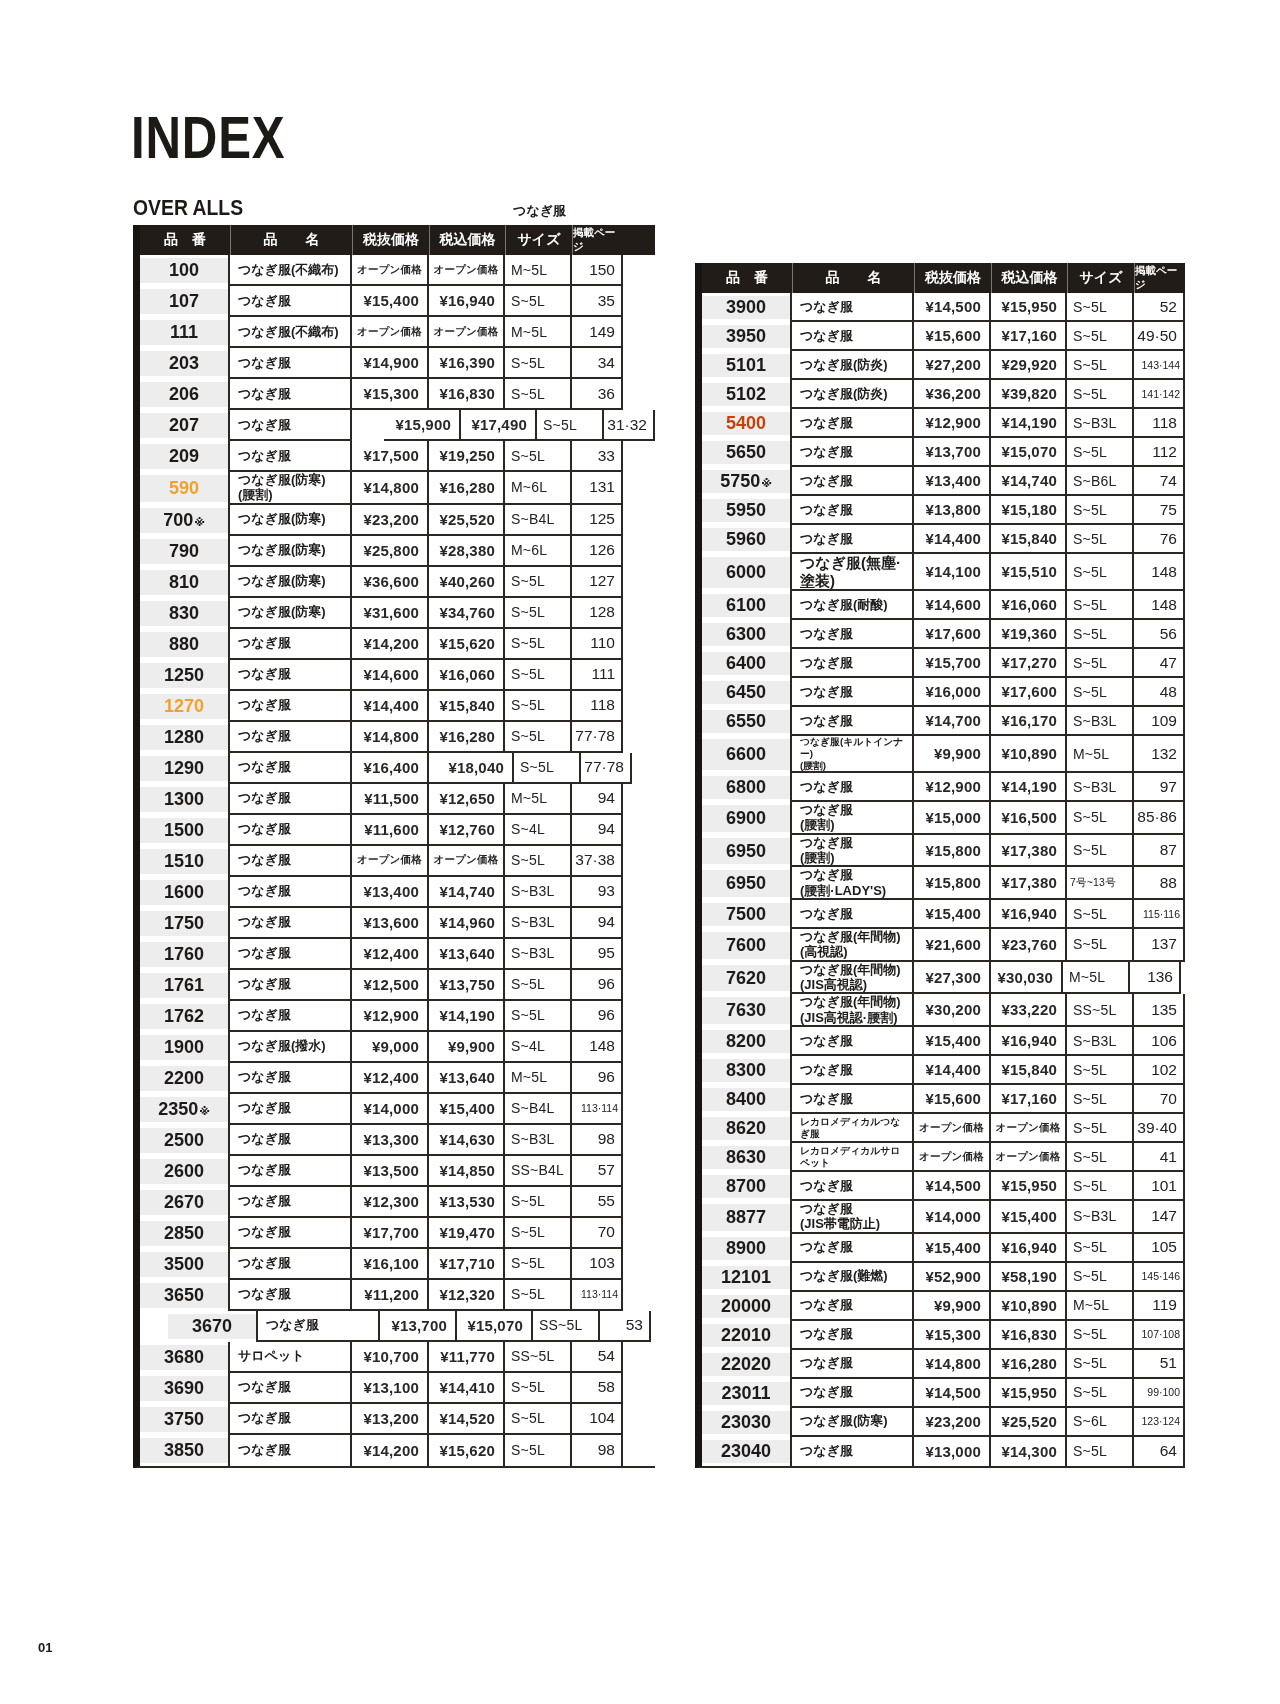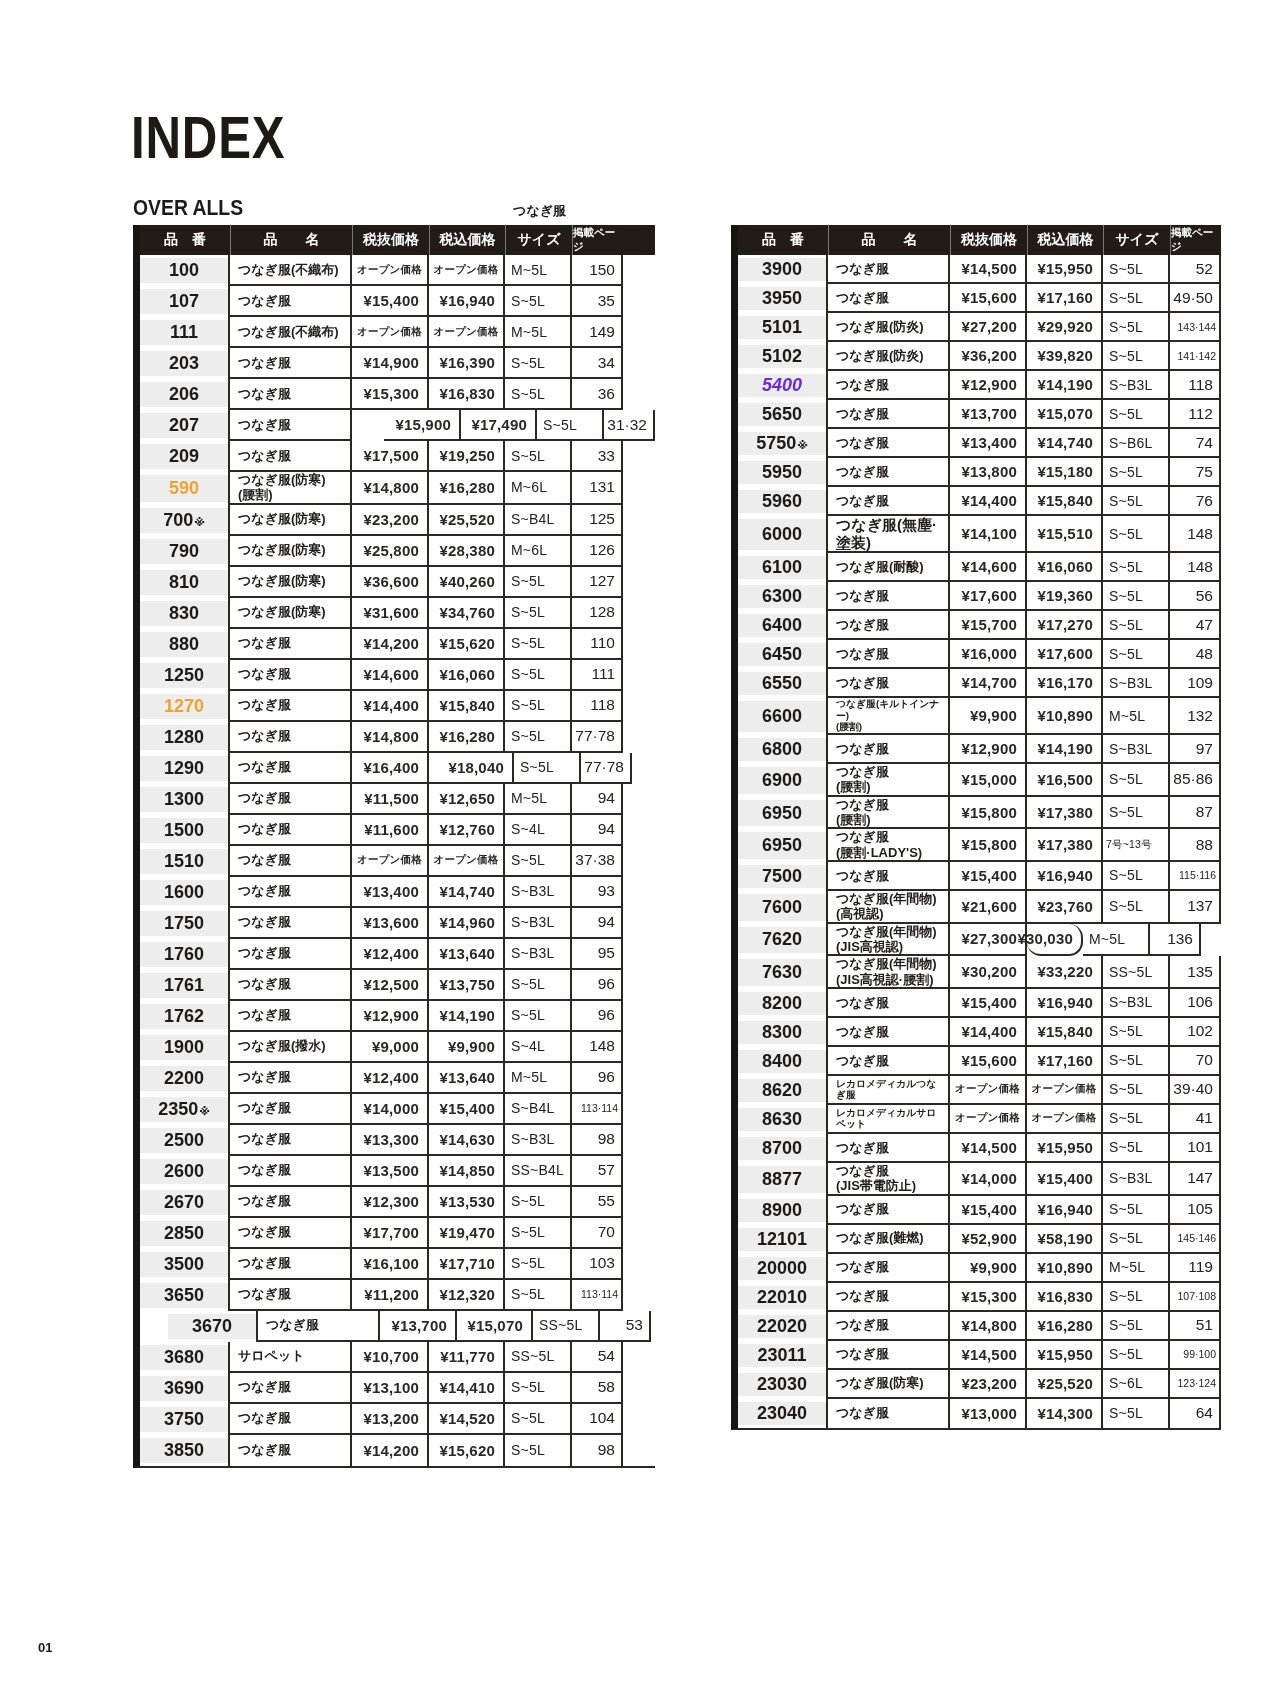--- a/index.html
+++ b/index.html
@@ -8,21 +8,21 @@
     font-family:"Liberation Sans","DejaVu Sans",sans-serif;color:#1f1c19;
   }
   .page-title{
     position:absolute;left:131px;top:108px;font-size:60px;font-weight:900;
     letter-spacing:1px;color:#1d1915;transform:scaleX(.82);transform-origin:left top;
     line-height:1;
   }
   .section-row{position:absolute;left:133px;top:196px;width:483px;}
   .section-title{font-size:22px;font-weight:900;color:#1d1915;letter-spacing:0;transform:scaleX(.88);transform-origin:left top;display:inline-block;line-height:1.1;}
   .category-label{position:absolute;right:50px;top:6px;font-size:13px;font-weight:600;color:#1d1915;}
-  .tables-wrap{position:absolute;left:133px;top:225px;display:flex;gap:76px;align-items:flex-start;}
+  .tables-wrap{position:absolute;left:133px;top:225px;display:flex;gap:40px;align-items:flex-end;}
   .idx-table{border-left:7px solid #181411;border-bottom:2px solid #2b2722;}
   .idx-table .thead{display:flex;background:#211c18;color:#fff;height:30px;}
   .idx-table .hcell{display:flex;align-items:center;justify-content:center;font-size:14px;font-weight:700;box-sizing:border-box;border-left:1px solid rgba(255,255,255,.40);}
   .idx-table .hcell:first-child{border-left:none;}
   .idx-table .hcell:last-child{font-size:10.5px;}
   .row{display:flex;align-items:stretch;}
   .cell{box-sizing:border-box;border-right:2px solid #2b2722;border-bottom:2px solid #2b2722;display:flex;align-items:center;background:#fff;}
   .row:last-child .cell{border-bottom:none;}
   .cell.pn{border-bottom:none;background:#fff;padding:3px 0;}
   .pnbox{flex:1;align-self:stretch;background:#ededed;display:flex;align-items:center;justify-content:center;font-weight:800;font-size:18px;color:#1d1a17;letter-spacing:0;}
@@ -496,21 +496,21 @@
           <div class="pnbox">5102</div>
         </div>
         <div class="cell name" style="width: 122px;">つなぎ服(防炎)</div>
         <div class="cell price" style="width: 77px;">¥36,200</div>
         <div class="cell price" style="width: 76px;">¥39,820</div>
         <div class="cell size" style="width: 67px;">S~5L</div>
         <div class="cell page small" style="width: 51px;">141·142</div>
       </div>
       <div class="row">
         <div class="cell pn" style="width: 90px;">
-          <div class="pnbox" style="color: #6d28d9; font-style: italic;">5400</div>
+          <div class="pnbox" style="color: #c2410c;">5400</div>
         </div>
         <div class="cell name" style="width: 122px;">つなぎ服</div>
         <div class="cell price" style="width: 77px;">¥12,900</div>
         <div class="cell price" style="width: 76px;">¥14,190</div>
         <div class="cell size" style="width: 67px;">S~B3L</div>
         <div class="cell page" style="width: 51px;">118</div>
       </div>
       <div class="row">
         <div class="cell pn" style="width: 90px;">
           <div class="pnbox">5650</div>
@@ -686,21 +686,21 @@
         <div class="cell size" style="width: 67px;">S~5L</div>
         <div class="cell page" style="width: 51px;">137</div>
       </div>
       <div class="row">
         <div class="cell pn" style="width: 90px;">
           <div class="pnbox">7620</div>
         </div>
         <div class="cell name" style="width: 122px;">つなぎ服(年間物)
 (JIS高視認)</div>
         <div class="cell price" style="width: 77px;">¥27,300</div>
-        <div class="cell price" style="width: 56px; border-radius: 14px;">¥30,030</div>
+        <div class="cell price" style="width: 72px;">¥30,030</div>
         <div class="cell size" style="width: 67px;">M~5L</div>
         <div class="cell page" style="width: 51px;">136</div>
       </div>
       <div class="row">
         <div class="cell pn" style="width: 90px;">
           <div class="pnbox">7630</div>
         </div>
         <div class="cell name" style="width: 122px;">つなぎ服(年間物)
 (JIS高視認·腰割)</div>
         <div class="cell price" style="width: 77px;">¥30,200</div>

